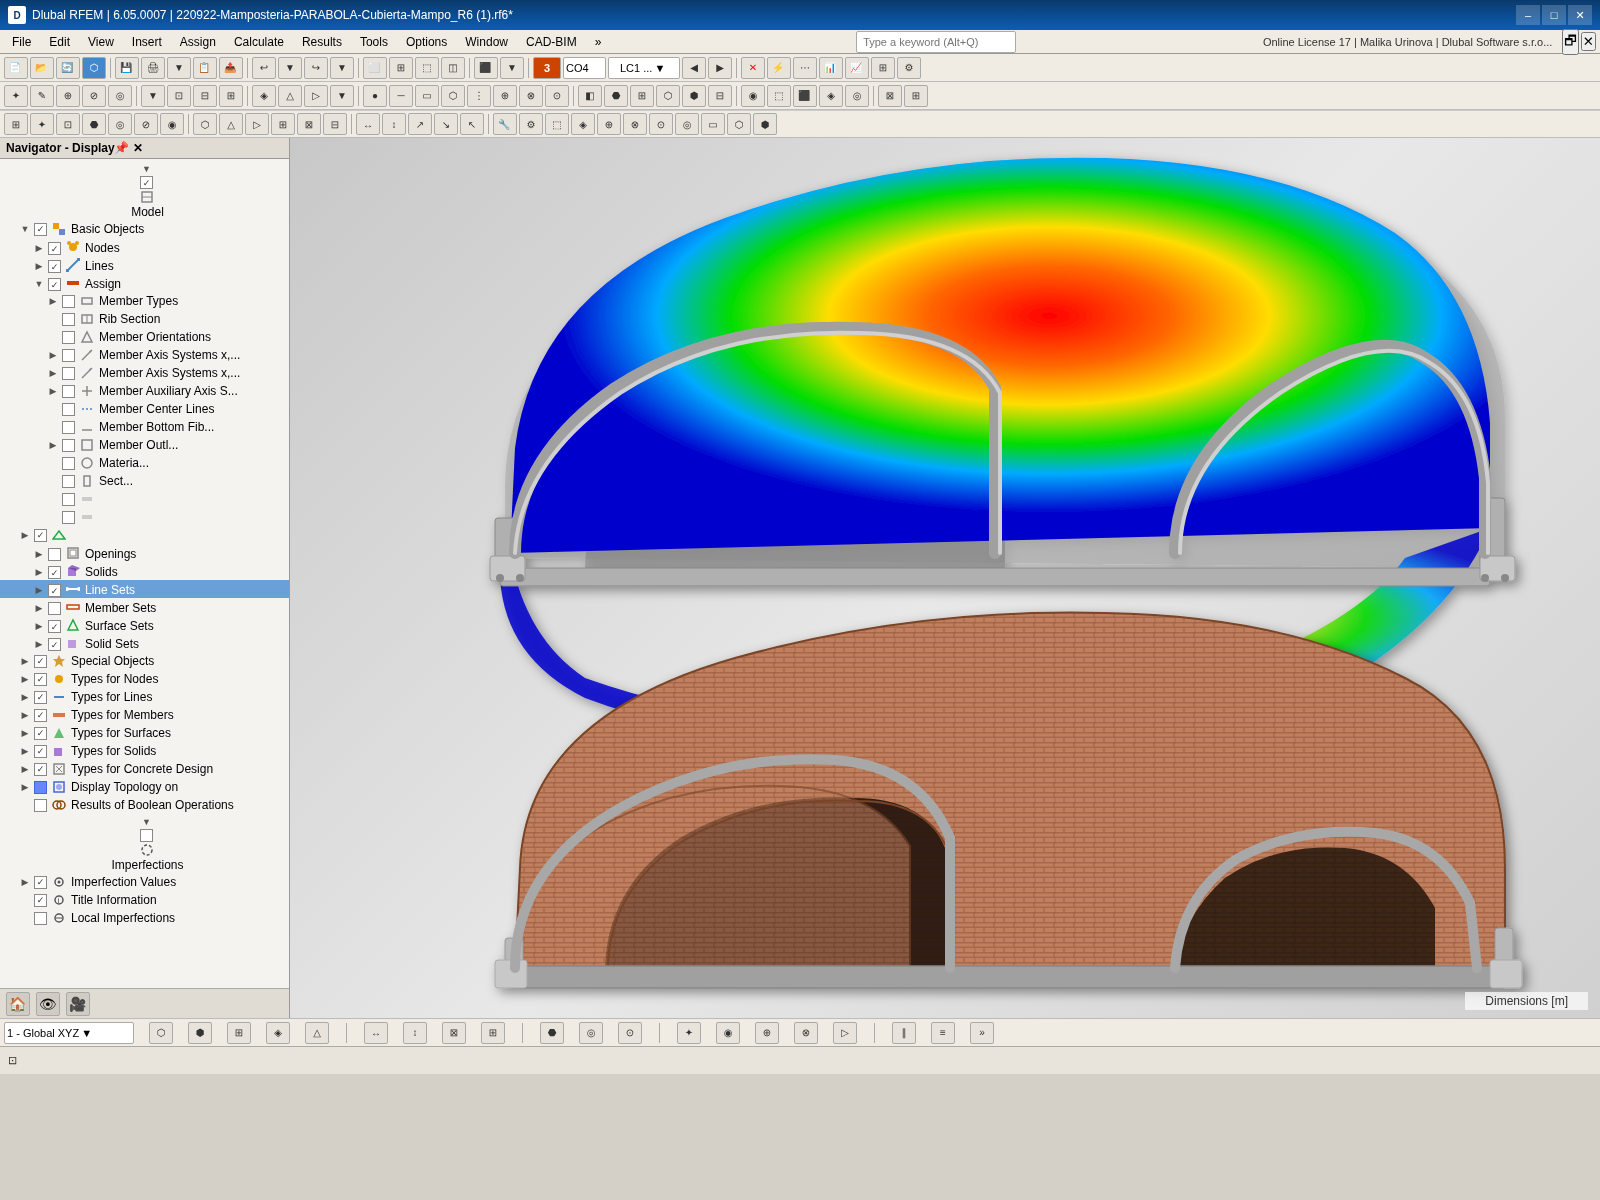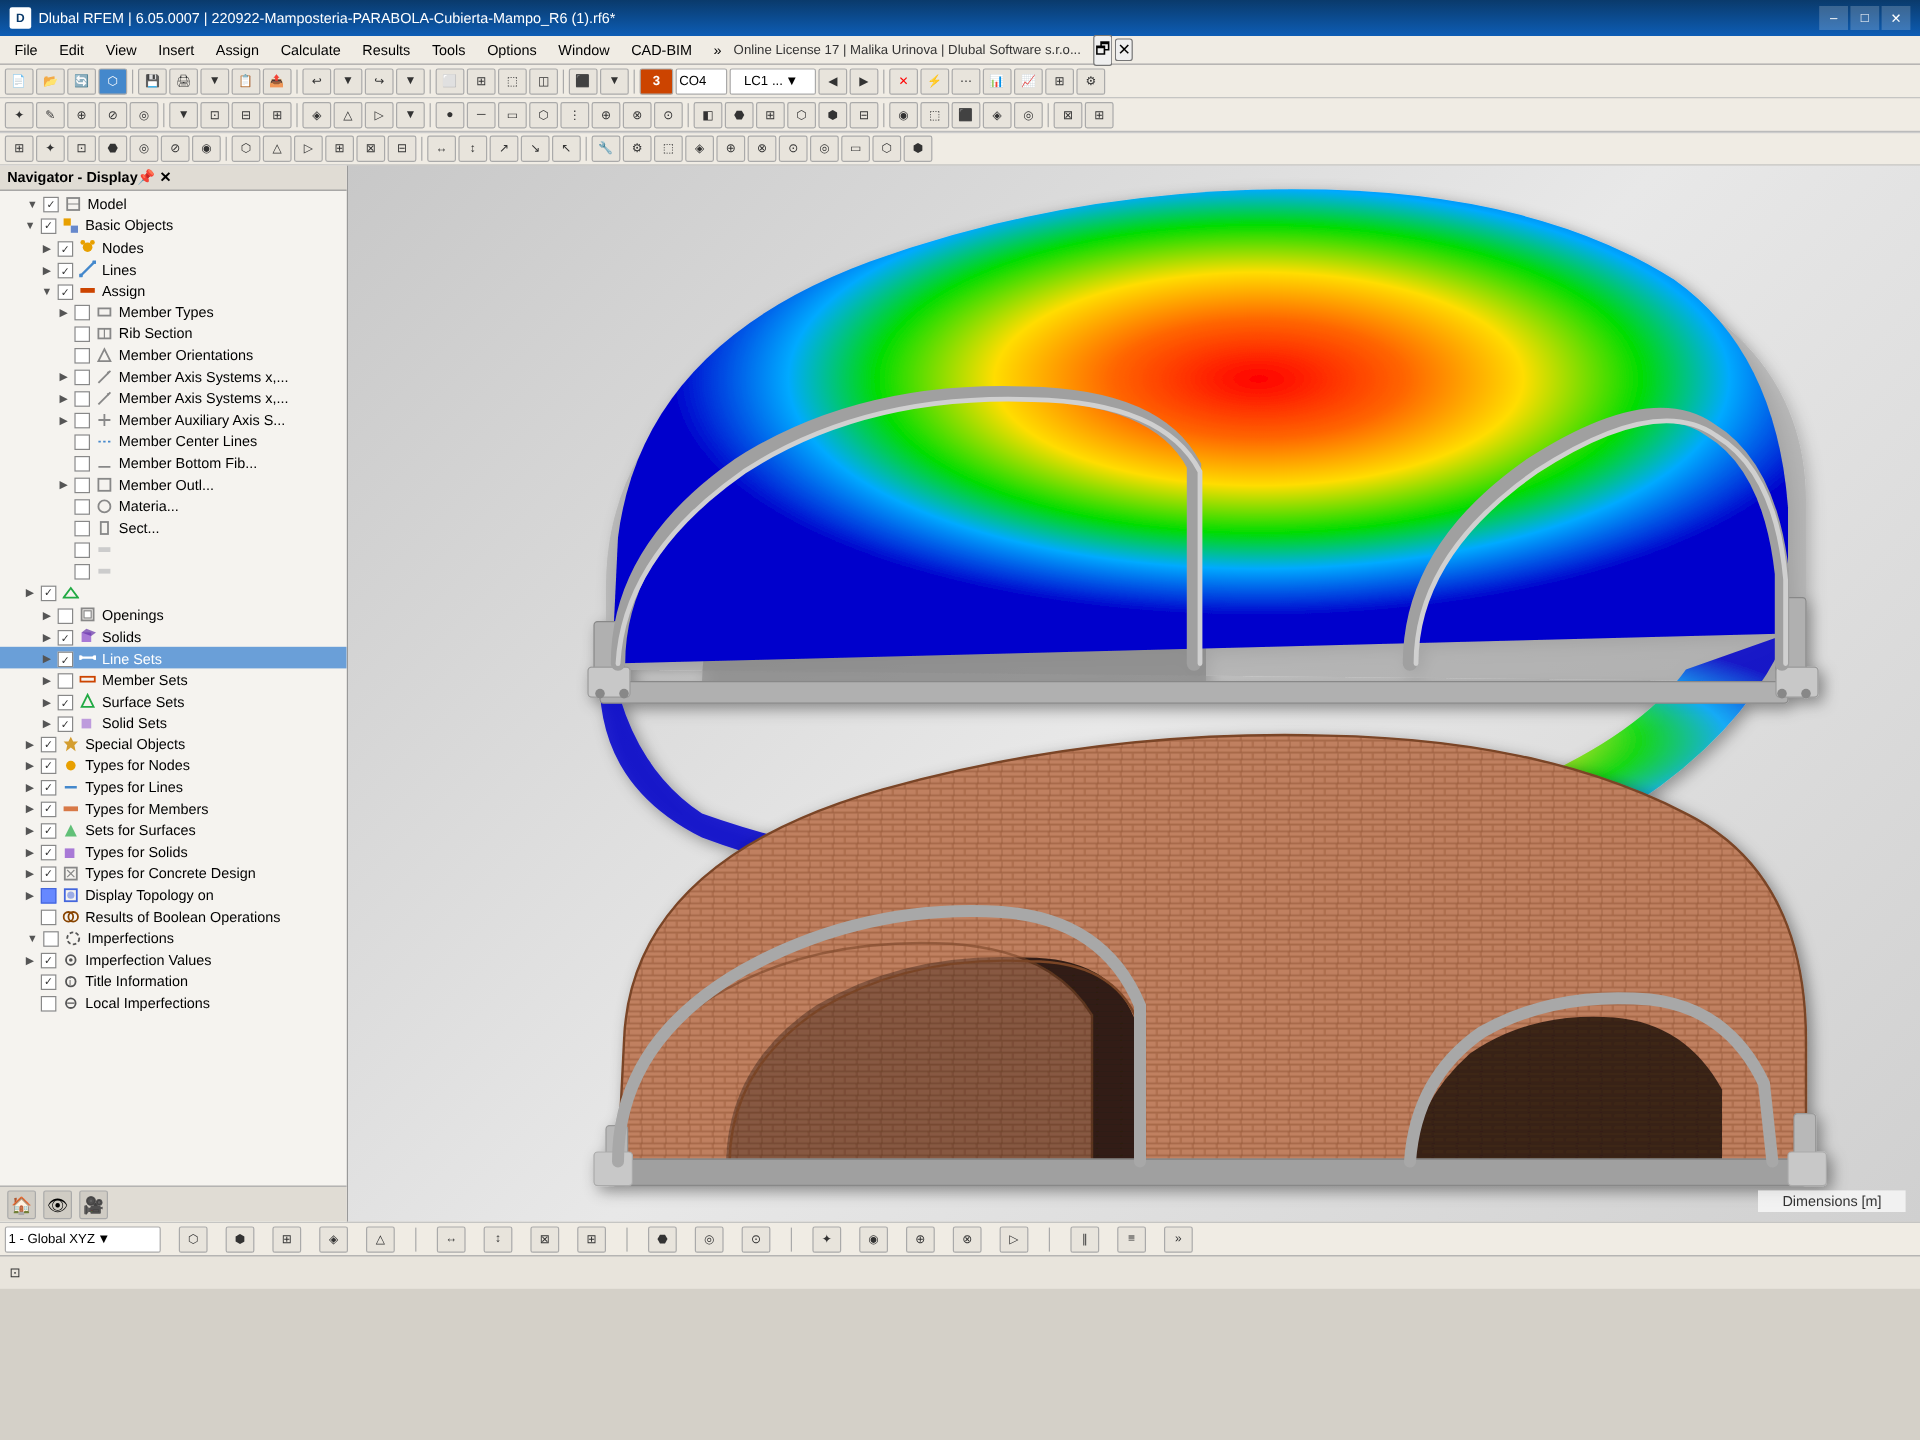--- a/index.html
+++ b/index.html
@@ -170,21 +170,21 @@
       align-items: center;
       justify-content: center;
     }
     .tree-icon svg { width: 14px; height: 14px; }
     .tree-label {
       margin-left: 2px;
       font-size: 12px;
     }
 
     
-    .indent-0 { padding-left: 20px; }
+    .indent-0 { padding-left: 4px; flex-direction: column; }
     .indent-1 { padding-left: 18px; }
     .indent-2 { padding-left: 32px; align-items: flex-end; }
     .indent-3 { padding-left: 46px; }
 
     
     #viewport {
       flex: 1;
       background: linear-gradient(135deg, #c8c8c8 0%, #e8e8e8 50%, #d0d0d0 100%);
       position: relative;
       overflow: hidden;
@@ -277,20 +277,23 @@
   <div class="menu-item">View</div>
   <div class="menu-item">Insert</div>
   <div class="menu-item">Assign</div>
   <div class="menu-item">Calculate</div>
   <div class="menu-item">Results</div>
   <div class="menu-item">Tools</div>
   <div class="menu-item">Options</div>
   <div class="menu-item">Window</div>
   <div class="menu-item">CAD-BIM</div>
   <div class="menu-item">»</div>
+  <div style="flex:1; display:flex; align-items:center; justify-content:center;">
+    <input class="search-box" type="text" placeholder="Type a keyword (Alt+Q)" style="">
+  </div>
   <div style="font-size:11px; color:#333; padding-right:8px; white-space:nowrap;">Online License 17 | Malika Urinova | Dlubal Software s.r.o...</div>
   <button class="win-btn">🗗</button>
   <button class="win-btn close">✕</button>
 </div>
 
 <div class="toolbar" style="height:28px;">
   <button class="tb-btn">📄</button>
   <button class="tb-btn">📂</button>
   <button class="tb-btn">🔄</button>
   <button class="tb-btn" style="background:#4488cc;color:white;">⬡</button>
@@ -760,21 +763,21 @@
       </div>
 
       <div class="tree-item indent-1">
         <span class="expander closed"></span>
         <span class="tree-checkbox checked"></span>
         <span class="tree-icon">
           <svg viewBox="0 0 14 14">
               <polygon points="2,12 7,2 12,12" fill="#22aa44" opacity="0.7"></polygon>
             </svg>
         </span>
-        <span class="tree-label">Sets for Surfaces</span>
+        <span class="tree-label">Types for Surfaces</span>
       </div>
 
       <div class="tree-item indent-1">
         <span class="expander closed"></span>
         <span class="tree-checkbox checked"></span>
         <span class="tree-icon">
           <svg viewBox="0 0 14 14">
               <rect x="2" y="4" width="8" height="8" fill="#8844cc" opacity="0.7"></rect>
             </svg>
         </span>

